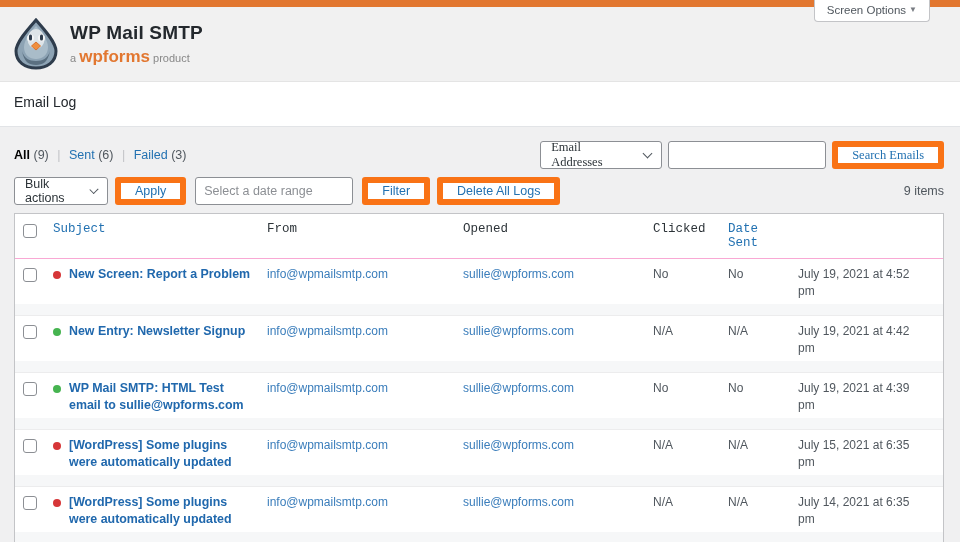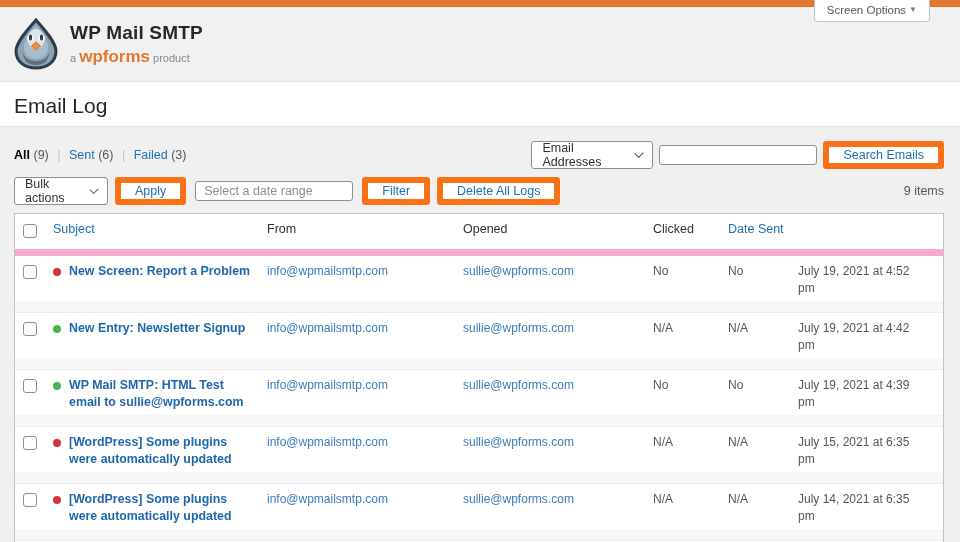--- a/index.html
+++ b/index.html
@@ -26,63 +26,63 @@
   }
   .logo-wrap { width:44px; height:52px; flex:0 0 auto; }
   .brand-title { font-size:19px; font-weight:bold; color:#23282d; letter-spacing:.2px; }
   .brand-sub { margin-top:3px; font-size:11px; color:#888; }
   .brand-sub .wpforms { color:#e27730; font-weight:bold; font-size:17px; }
   
   .page-title-bar {
     background:#fff; border-bottom:1px solid #e2e4e7;
     padding:12px 14px 13px; height:45px;
   }
-  .page-title { font-size:21px; font-weight:normal; color:#23282d; }
+  .page-title { font-size:14px; font-weight:normal; color:#23282d; }
   
   .content { padding:14px 16px 0 14px; }
   .row-flex { display:flex; justify-content:space-between; align-items:center; }
   
   .views { font-size:12.5px; color:#646970; white-space:nowrap; }
   .views .sep { color:#c3c4c7; margin:0 5px; }
   .views a { color:#2271b1; text-decoration:none; cursor:pointer; }
   .views .current { color:#000; font-weight:bold; }
   .views .count { color:#50575e; font-weight:normal; }
   
   .select-box {
     background:#fff; border:1px solid #8c8f94; border-radius:3px;
     height:28px; display:inline-flex; align-items:center; gap:10px;
     padding:0 10px; font-size:12.5px; color:#2c3338; cursor:pointer;
   }
   .chev { width:7px; height:7px; border-right:1.6px solid #50575e; border-bottom:1.6px solid #50575e; transform:rotate(45deg); margin-top:-4px; }
   .text-input {
     background:#fff; border:1px solid #8c8f94; border-radius:3px;
-    height:20px; padding:0 8px; font-size:12.5px; color:#2c3338;
+    height:28px; padding:0 8px; font-size:12.5px; color:#2c3338;
     font-family:inherit;
   }
   .text-input::placeholder { color:#8c8f94; opacity:1; }
   .btn-outline {
     background:#fff; border:6px solid #f97316; border-radius:3px;
     color:#2271b1; font-size:12.5px; height:28px; padding:0 14px;
     cursor:pointer; font-family:inherit; white-space:nowrap;
   }
-  .search-area { display:flex; gap:6px; align-items:center; }
+  .search-area { display:flex; gap:6px; align-items:flex-start;font-family:Liberation Serif, serif; }
   .toolbar { margin-top:8px; }
   .toolbar-left { display:flex; gap:7px; align-items:center; }
   .items-count { font-size:12.5px; color:#50575e; }
   
   .log-table {
     margin-top:8px; background:#fff; border:1px solid #c3c4c7;
     width:930px;
   }
   .tgrid {
     display:grid;
     grid-template-columns:30px 16px 198px 196px 190px 75px 70px 1fr;
     padding:0 8px; align-items:start;
   }
-  .thead { border-bottom:7px solid #f9a8d4; }
+  .thead { border-bottom:1px solid #f9a8d4;font-family:Liberation Mono, monospace; }
   .thead > div { padding:8px 8px 8px 0; font-size:12.5px; color:#2c3338; }
   .thead .sortable { color:#2271b1; cursor:pointer; }
   .thead .col-sub { grid-column:2 / 4; }
   .checkbox {
     width:14px; height:14px; border:1px solid #8c8f94; border-radius:3px;
     background:#fff; display:inline-block; margin-top:2px; cursor:pointer;
   }
   .trow { border-bottom:1px solid #ececed; }
   .trow-main { padding-top:7px; }
   .dot { width:8px; height:8px; border-radius:50%; display:inline-block; margin-top:5px; }

